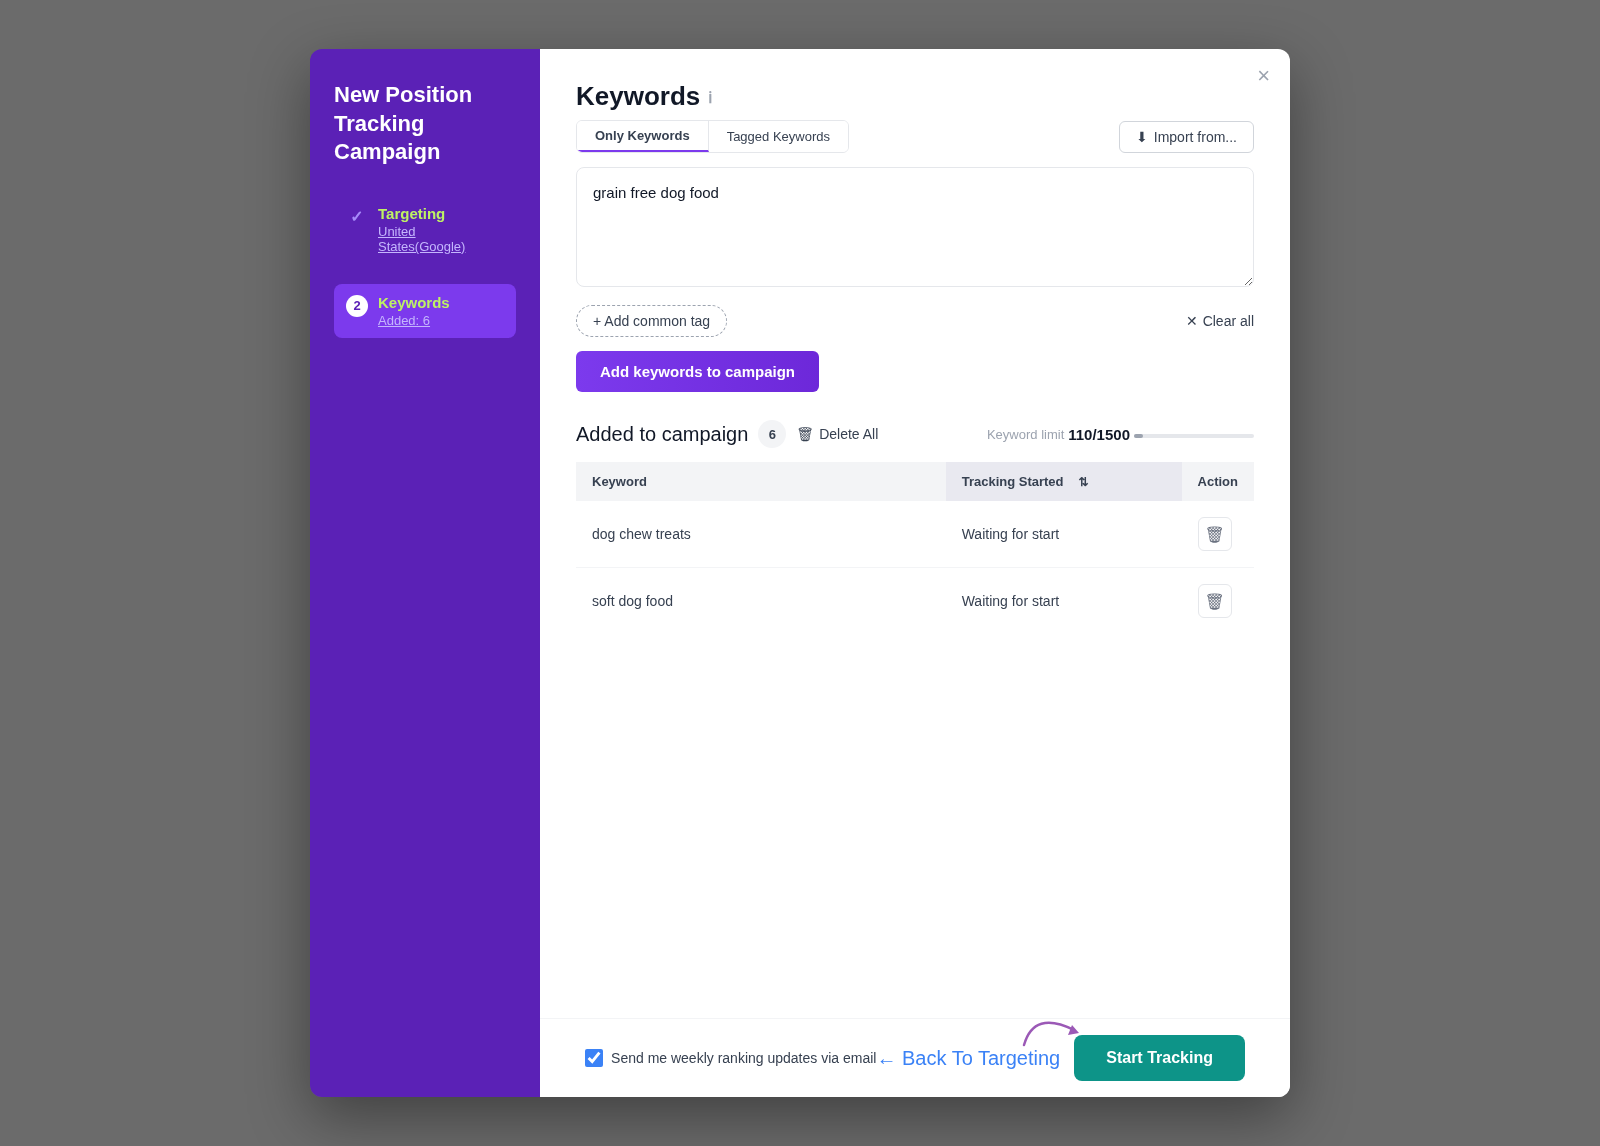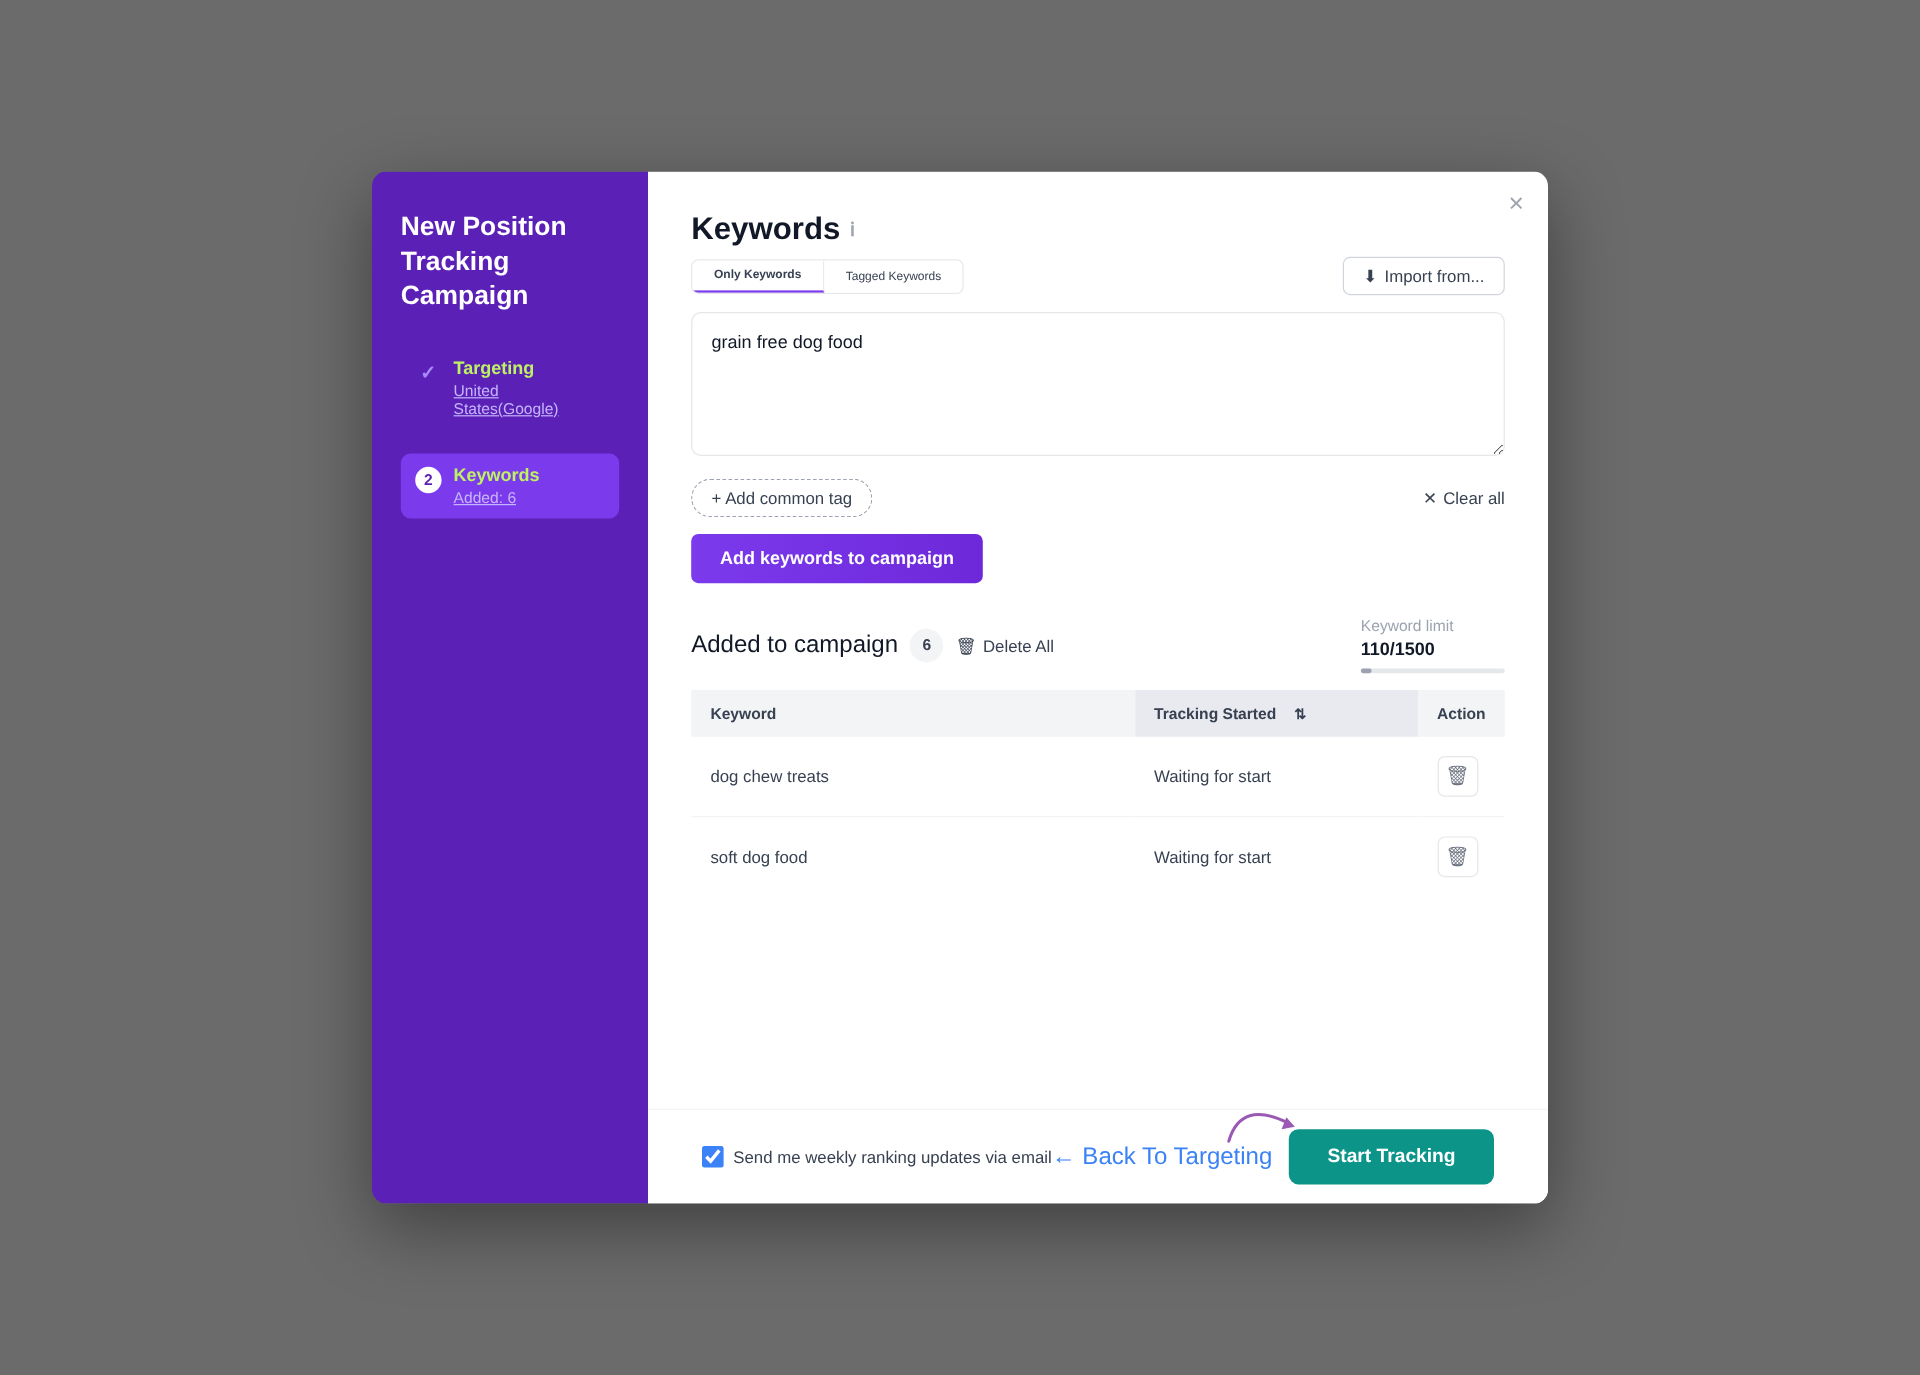--- a/index.html
+++ b/index.html
@@ -6,21 +6,21 @@
     body {
       background: #6b6b6b;
       display: flex;
       align-items: center;
       justify-content: center;
       min-height: 100vh;
       font-family: -apple-system, BlinkMacSystemFont, 'Segoe UI', sans-serif;
     }
     .modal-wrapper {
       width: 980px;
-      height: 860px;
+      height: 1048px;
       display: flex;
       border-radius: 12px;
       overflow: hidden;
       box-shadow: 0 20px 60px rgba(0,0,0,0.4);
       position: relative;
     }
     
     .sidebar {
       width: 230px;
       min-width: 230px;
@@ -147,21 +147,21 @@
     }
     .tabs {
       display: flex;
       gap: 0;
       border: 1.5px solid #e5e7eb;
       border-radius: 6px;
       overflow: hidden;
     }
     .tab {
       padding: 7px 18px;
-      font-size: 10px;
+      font-size: 13px;
       font-weight: 500;
       cursor: pointer;
       background: #fff;
       border: none;
       color: #374151;
       border-right: 1.5px solid #e5e7eb;
       text-align: right;
     }
     .tab:last-child { border-right: none; }
     .tab.active {
@@ -272,22 +272,22 @@
       align-items: center;
       gap: 5px;
       background: none;
       border: none;
       color: #374151;
       font-size: 14px;
       cursor: pointer;
     }
     .keyword-limit-area {
       display: flex;
-      flex-direction: column;
-      align-items: flex-start;
+      flex-direction: row;
+      align-items: center;
       gap: 4px;
     }
     .limit-bar {
       width: 120px;
       height: 4px;
       background: #e5e7eb;
       border-radius: 2px;
       margin-top: 3px;
     }
     .limit-bar-fill {

